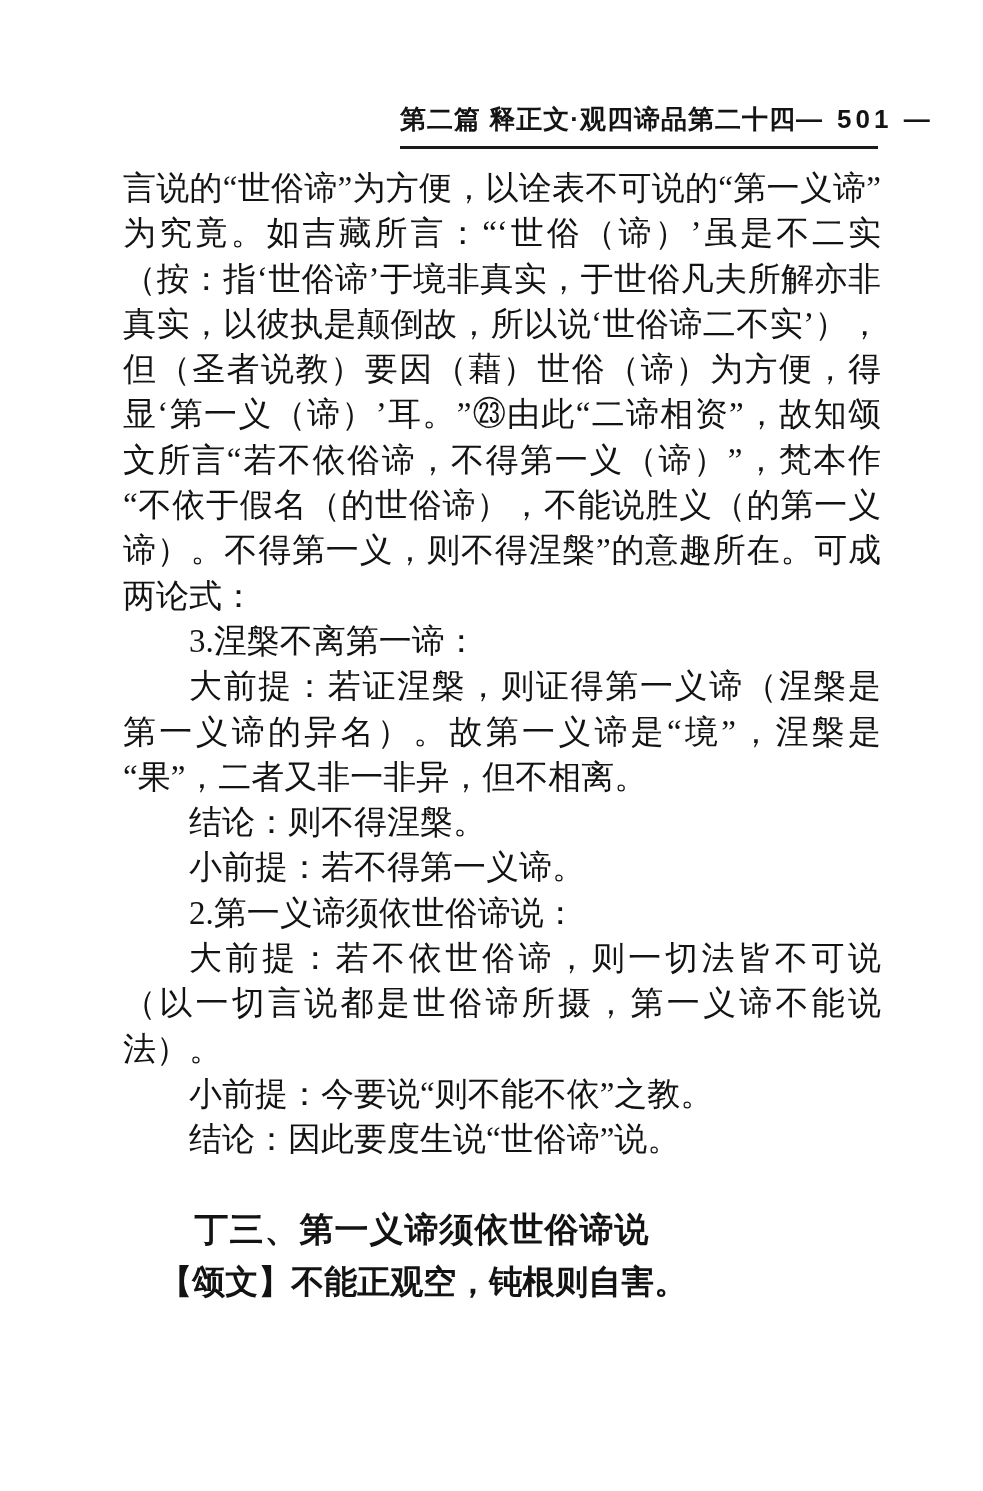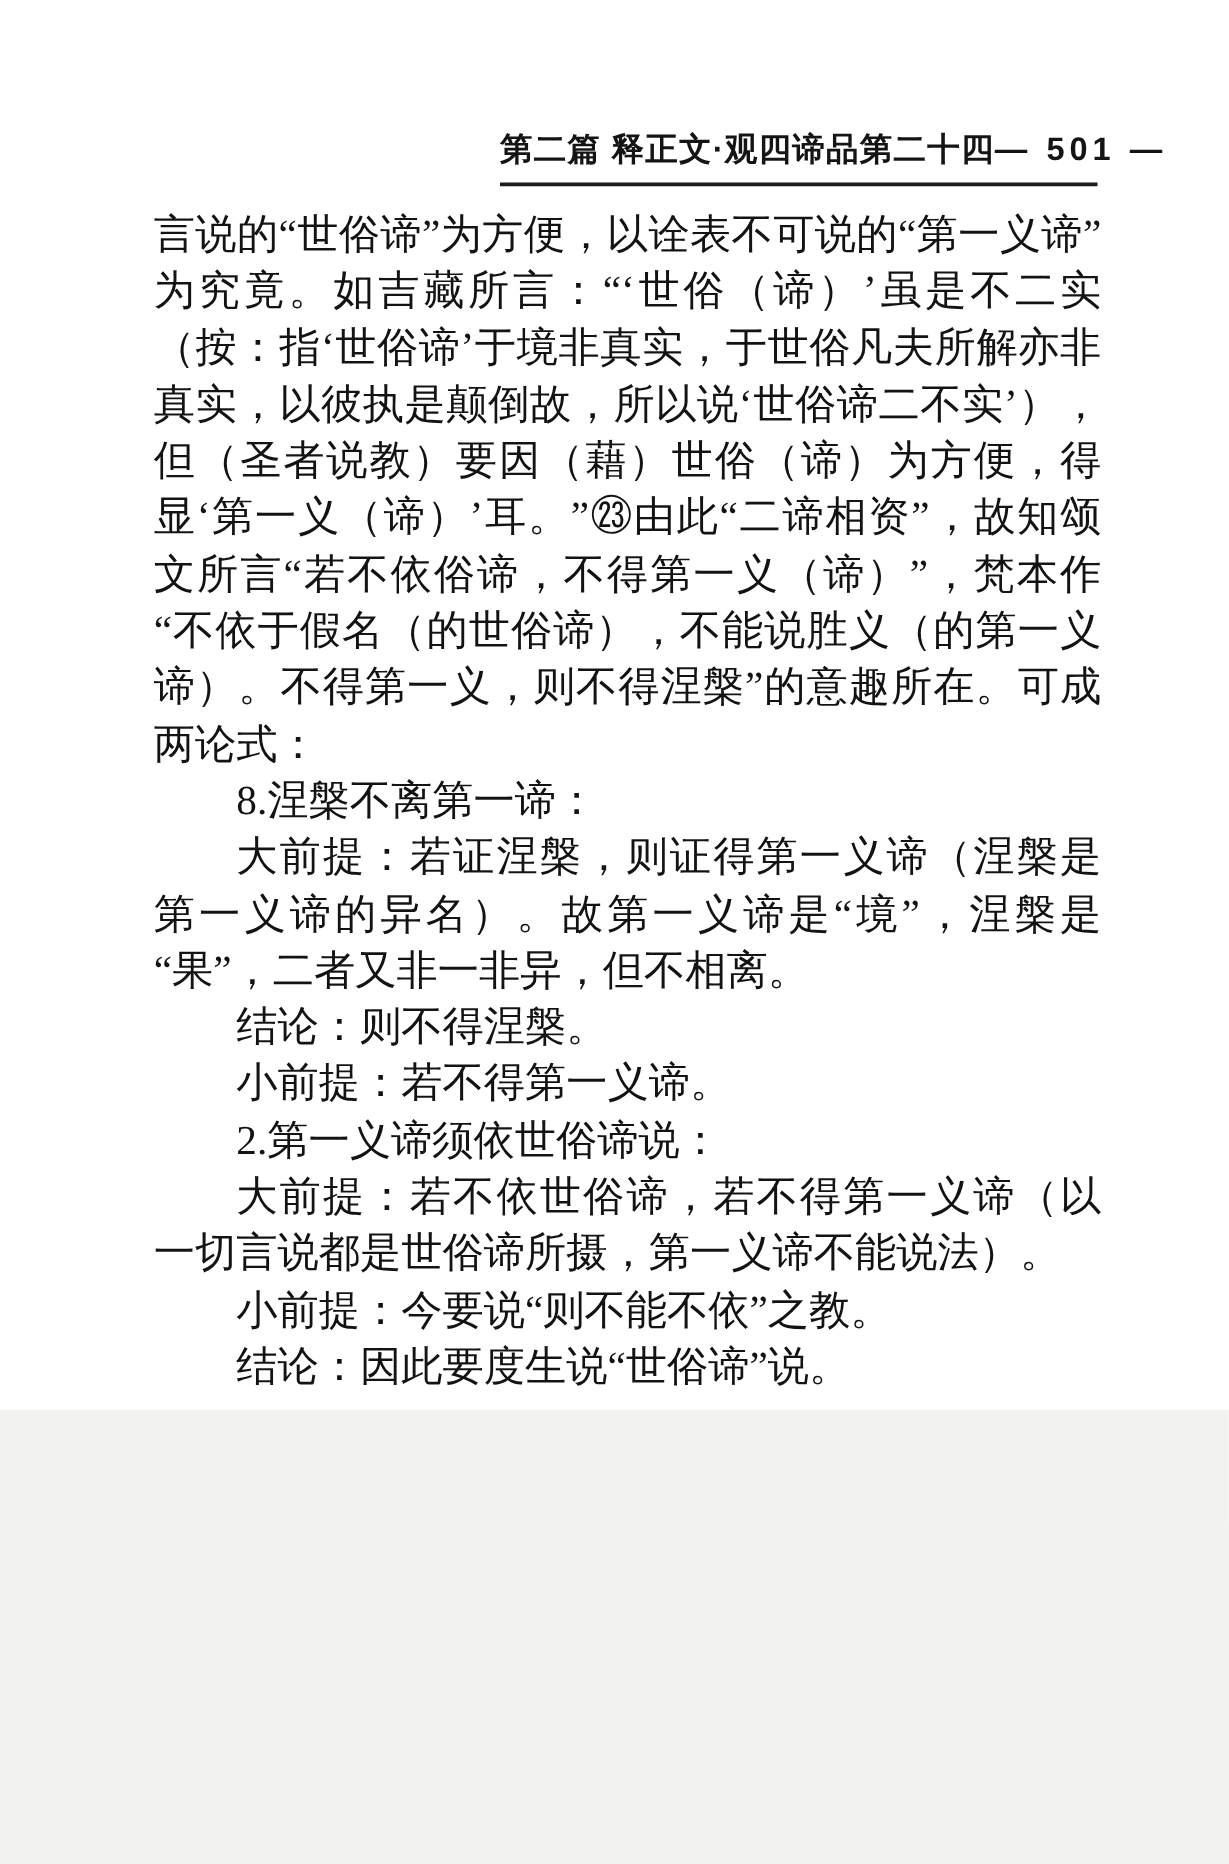--- a/index.html
+++ b/index.html
@@ -9,21 +9,21 @@
   body {
     width: 983px;
     height: 1491px;
     background: #f2f2ef;
     font-family: "Liberation Serif", serif;
   }
   .page {
     position: absolute;
     left: 0; top: 0;
     width: 983px;
-    height: 1128px;
+    height: 1491px;
     background: #ffffff;
     color: #141414;
     overflow: hidden;
   }
   .running-header {
     position: absolute;
     left: 400px;
     top: 102px;
     width: 478px;
     display: flex;
@@ -83,26 +83,26 @@
 <div class="page">
 
   <div class="running-header">
     <span class="chapter-title">第二篇 释正文·观四谛品第二十四</span>
     <span class="page-number">— 501 —</span>
   </div>
 
   <div class="body-block">
     <div id="paragraphs">
         <p class="para">言说的“世俗谛”为方便，以诠表不可说的“第一义谛”为究竟。如吉藏所言：“‘世俗（谛）’虽是不二实（按：指‘世俗谛’于境非真实，于世俗凡夫所解亦非真实，以彼执是颠倒故，所以说‘世俗谛二不实’），但（圣者说教）要因（藉）世俗（谛）为方便，得显‘第一义（谛）’耳。”㉓由此“二谛相资”，故知颂文所言“若不依俗谛，不得第一义（谛）”，梵本作“不依于假名（的世俗谛），不能说胜义（的第一义谛）。不得第一义，则不得涅槃”的意趣所在。可成两论式：</p>
-        <p class="para indent">8.涅槃不离第一谛：</p>
+        <p class="para indent">3.涅槃不离第一谛：</p>
         <p class="para indent">大前提：若证涅槃，则证得第一义谛（涅槃是第一义谛的异名）。故第一义谛是“境”，涅槃是“果”，二者又非一非异，但不相离。</p>
         <p class="para indent">结论：则不得涅槃。</p>
         <p class="para indent">小前提：若不得第一义谛。</p>
         <p class="para indent">2.第一义谛须依世俗谛说：</p>
-        <p class="para indent">大前提：若不依世俗谛，若不得第一义谛（以一切言说都是世俗谛所摄，第一义谛不能说法）。</p>
+        <p class="para indent">大前提：若不依世俗谛，则一切法皆不可说（以一切言说都是世俗谛所摄，第一义谛不能说法）。</p>
         <p class="para indent">小前提：今要说“则不能不依”之教。</p>
         <p class="para indent">结论：因此要度生说“世俗谛”说。</p>
       </div>
 
     <h2 class="section-heading">丁三、第一义谛须依世俗谛说</h2>
 
     <p class="verse-line">【颂文】不能正观空，钝根则自害。</p>
   </div>
 
 </div>

